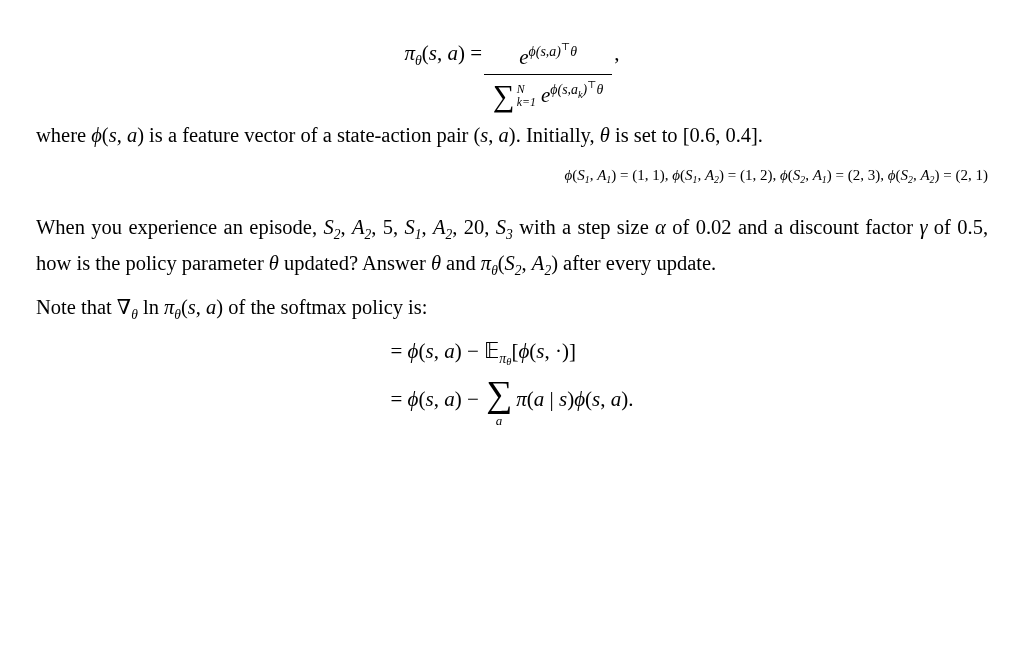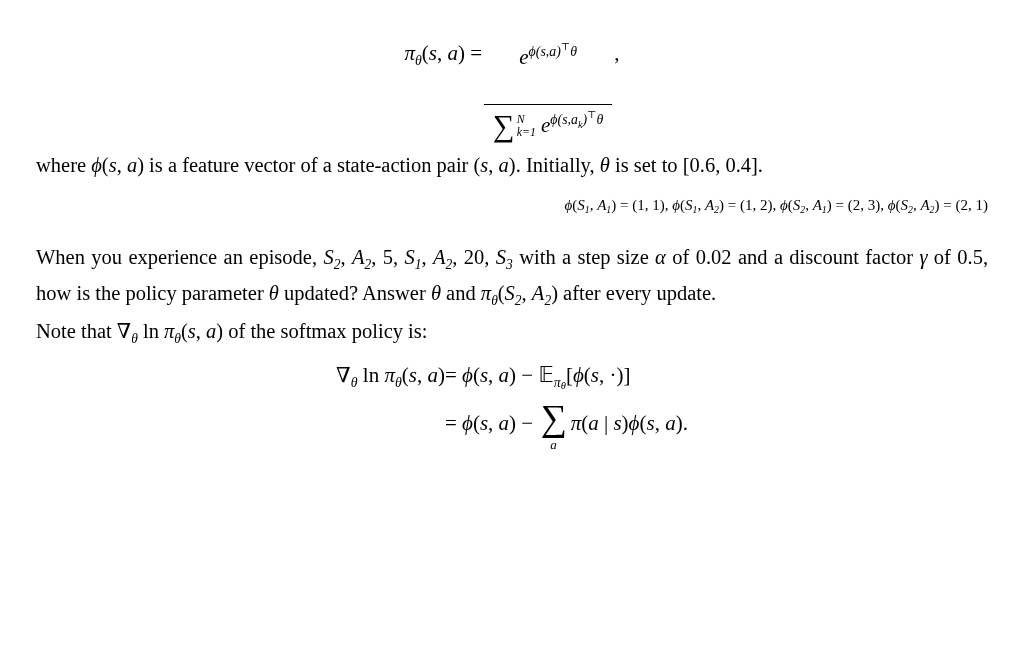--- a/index.html
+++ b/index.html
@@ -16,21 +16,21 @@
   }
   h1.title .gap { display: inline-block; width: 24px; }
 
   .para {
     font-size: 20.5px; line-height: 29px; margin: 0;
     text-align: justify;
   }
   #p2 { margin-top: 0; }
   #p3 { margin-top: 15px; }
   #p4 { margin-top: 28px; }
-  #p5 { margin-top: 2px; }
+  #p5 { margin-top: 8px; }
 
   
   .m-n { font-style: normal; }
   .m-i { font-style: italic; }
   .m-bb { font-family: "DejaVu Sans", sans-serif; }
   .m-sub    { font-size: 66%; vertical-align: -0.35em; font-style: italic; }
   .m-subsub { font-size: 50%; vertical-align: -0.62em; font-style: italic; }
   .m-sup    { font-size: 66%; vertical-align: 0.58em;  font-style: italic; }
   .m-supsup { font-size: 48%; vertical-align: 1.35em;  font-style: normal; }
   .m-supsub { font-size: 48%; vertical-align: 0.32em;  font-style: italic; }
@@ -47,21 +47,21 @@
   .m-sumside .stk {
     display: inline-flex; flex-direction: column; justify-content: space-between;
     font-size: 56%; line-height: 1.15; margin-left: 2px; font-style: italic;
   }
 
   
   .eq-flex {
     display: flex; justify-content: center; align-items: flex-start;
     font-size: 21px; margin: 13px 0 9px 0;
   }
-  .frac { display: inline-flex; flex-direction: column; align-items: center; margin: 0 2px; gap: 30px; }
+  .frac { display: inline-flex; flex-direction: column; align-items: center; margin: 0 2px; }
   .frac-num { padding: 0 9px 4px 9px; }
   .frac-den { border-top: 1.6px solid #000; padding: 4px 9px 0 9px; white-space: nowrap; }
 
   .eq-center { font-size: 15px; text-align: right; margin: 17px 0 0 0; white-space: nowrap; }
 
   .eq-align {
     display: grid; grid-template-columns: auto auto; row-gap: 9px;
     width: fit-content; margin: 11px auto 0 auto; font-size: 21px;
   }
   .eq-align .l { text-align: right; white-space: nowrap; }
@@ -92,21 +92,20 @@
   <p class="para" id="p2"><span class="m-n">where </span><span class="m-i">ϕ</span><span class="m-n">(</span><span class="m-i">s</span><span class="m-n">, </span><span class="m-i">a</span><span class="m-n">) is a feature vector of a state-action pair (</span><span class="m-i">s</span><span class="m-n">, </span><span class="m-i">a</span><span class="m-n">). Initially, </span><span class="m-i">θ</span><span class="m-n"> is set to [0.6, 0.4].</span></p>
 
 
   <div class="eq-center"><span class="m-i">ϕ</span><span class="m-n">(</span><span class="m-i">S</span><span class="m-sub">1</span><span class="m-n">, </span><span class="m-i">A</span><span class="m-sub">1</span><span class="m-n">) = (1, 1), </span><span class="m-i">ϕ</span><span class="m-n">(</span><span class="m-i">S</span><span class="m-sub">1</span><span class="m-n">, </span><span class="m-i">A</span><span class="m-sub">2</span><span class="m-n">) = (1, 2), </span><span class="m-i">ϕ</span><span class="m-n">(</span><span class="m-i">S</span><span class="m-sub">2</span><span class="m-n">, </span><span class="m-i">A</span><span class="m-sub">1</span><span class="m-n">) = (2, 3), </span><span class="m-i">ϕ</span><span class="m-n">(</span><span class="m-i">S</span><span class="m-sub">2</span><span class="m-n">, </span><span class="m-i">A</span><span class="m-sub">2</span><span class="m-n">) = (2, 1)</span></div>
 
   <p class="para" id="p4"><span class="m-n">When you experience an episode, </span><span class="m-i">S</span><span class="m-sub">2</span><span class="m-n">, </span><span class="m-i">A</span><span class="m-sub">2</span><span class="m-n">, 5, </span><span class="m-i">S</span><span class="m-sub">1</span><span class="m-n">, </span><span class="m-i">A</span><span class="m-sub">2</span><span class="m-n">, 20, </span><span class="m-i">S</span><span class="m-sub">3</span><span class="m-n"> with a step size </span><span class="m-i">α</span><span class="m-n"> of 0.02 and a discount factor </span><span class="m-i">γ</span><span class="m-n"> of 0.5, how is the policy parameter </span><span class="m-i">θ</span><span class="m-n"> updated? Answer </span><span class="m-i">θ</span><span class="m-n"> and </span><span class="m-i">π</span><span class="m-sub">θ</span><span class="m-n">(</span><span class="m-i">S</span><span class="m-sub">2</span><span class="m-n">, </span><span class="m-i">A</span><span class="m-sub">2</span><span class="m-n">) after every update.</span></p>
 
   <p class="para" id="p5"><span class="m-n">Note that </span><span class="m-n">∇</span><span class="m-sub">θ</span><span class="m-n"> ln </span><span class="m-i">π</span><span class="m-sub">θ</span><span class="m-n">(</span><span class="m-i">s</span><span class="m-n">, </span><span class="m-i">a</span><span class="m-n">) of the softmax policy is:</span></p>
 
   <div class="eq-align">
-    <div class="l"><span class="m-n">∇</span><span class="m-sub">θ</span><span class="m-n"> ln </span><span class="m-i">π</span><span class="m-sub">θ</span><span class="m-n">(</span><span class="m-i">s</span><span class="m-n">, </span><span class="m-i">a</span><span class="m-n">) </span></div>
     <div class="r"><span class="m-n">= </span><span class="m-i">ϕ</span><span class="m-n">(</span><span class="m-i">s</span><span class="m-n">, </span><span class="m-i">a</span><span class="m-n">) − </span><span class="m-bb">𝔼</span><span class="m-sub">π</span><span class="m-subsub">θ</span><span class="m-n">[</span><span class="m-i">ϕ</span><span class="m-n">(</span><span class="m-i">s</span><span class="m-n">, ·)]</span></div>
     <div class="l"></div>
     <div class="r"><span class="m-n">= </span><span class="m-i">ϕ</span><span class="m-n">(</span><span class="m-i">s</span><span class="m-n">, </span><span class="m-i">a</span><span class="m-n">) − </span><span class="m-sum">
           <span class="sig">∑</span>
           <span class="under">a</span>
         </span><span class="m-i">π</span><span class="m-n">(</span><span class="m-i">a</span><span class="m-n"> | </span><span class="m-i">s</span><span class="m-n">)</span><span class="m-i">ϕ</span><span class="m-n">(</span><span class="m-i">s</span><span class="m-n">, </span><span class="m-i">a</span><span class="m-n">).</span></div>
   </div>
 
 </div>
 

